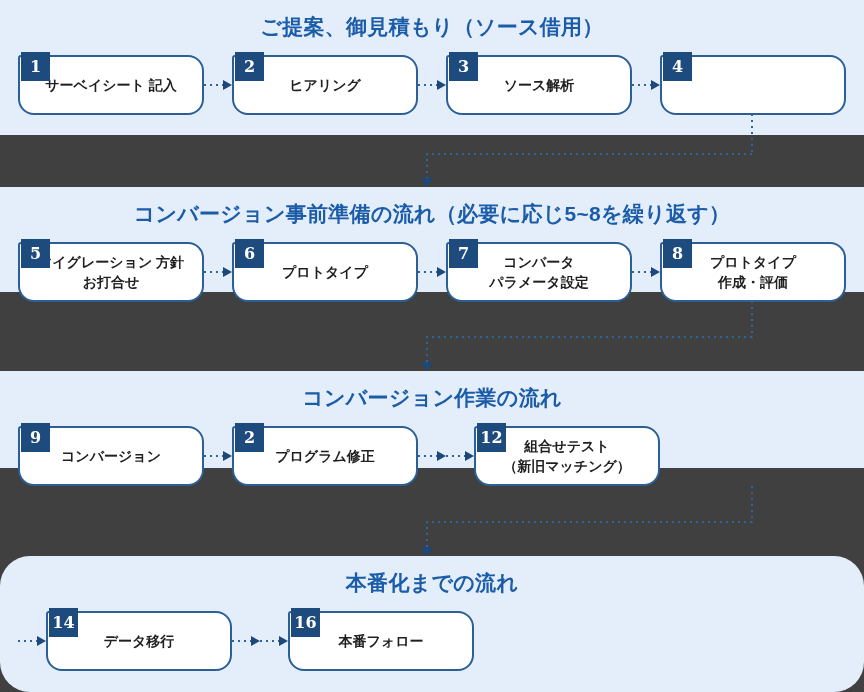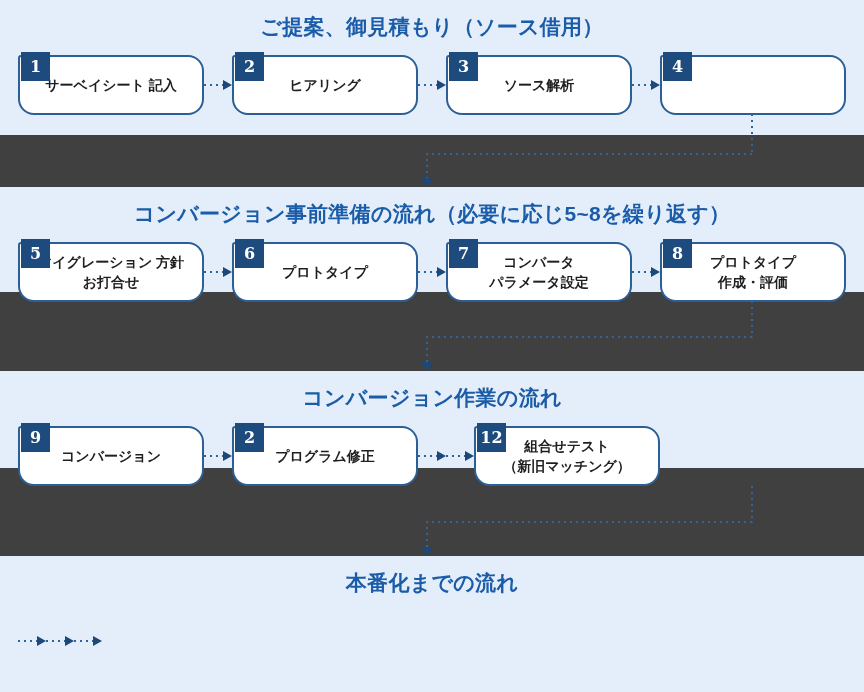--- a/index.html
+++ b/index.html
@@ -15,21 +15,21 @@
   }
   html,body{margin:0;padding:0;background:#ffffff;}
   .page{
     position:relative;width:864px;height:692px;background:#404040;overflow:hidden;
     font-family:"Liberation Sans",sans-serif;
   }
   .band{position:absolute;left:0;width:864px;background:var(--section-bg);}
   .band-1{top:0;height:135px;}
   .band-2{top:187px;height:105px;}
   .band-3{top:371px;height:97px;}
-  .band-4{top:556px;height:136px;}
+  .band-4{top:556px;height:136px;border-radius:30px;}
   .section-title{
     position:absolute;top:13px;left:0;width:100%;margin:0;
     text-align:center;font-size:21px;line-height:28px;font-weight:bold;
     color:var(--title-text);letter-spacing:0.3px;
   }
   .row{
     position:absolute;top:55px;left:18px;width:828px;height:60px;
     display:flex;align-items:stretch;
   }
   .step-box{
@@ -204,24 +204,32 @@
     <div class="tri-down" style="left:421px;top:547px;"></div>
   </div>
 
   <section class="band band-4">
     <h2 class="section-title">本番化までの流れ</h2>
     <div class="row">
       <div class="h-arrow">
         <span class="dots-h"></span>
         <span class="tri-right"></span>
       </div>
-      <div class="h-arrow">
-        <span class="dots-h"></span>
-        <span class="tri-right"></span>
-      </div>
-      <div class="h-arrow">
-        <span class="dots-h"></span>
-        <span class="tri-right"></span>
+      <div class="step-box">
+        <span class="badge">14</span>
+        <span class="step-label">データ移行</span>
+      </div>
+      <div class="h-arrow">
+        <span class="dots-h"></span>
+        <span class="tri-right"></span>
+      </div>
+      <div class="h-arrow">
+        <span class="dots-h"></span>
+        <span class="tri-right"></span>
+      </div>
+      <div class="step-box">
+        <span class="badge">16</span>
+        <span class="step-label">本番フォロー</span>
       </div>
     </div>
   </section>
 
 </div>
 
 </body></html>

